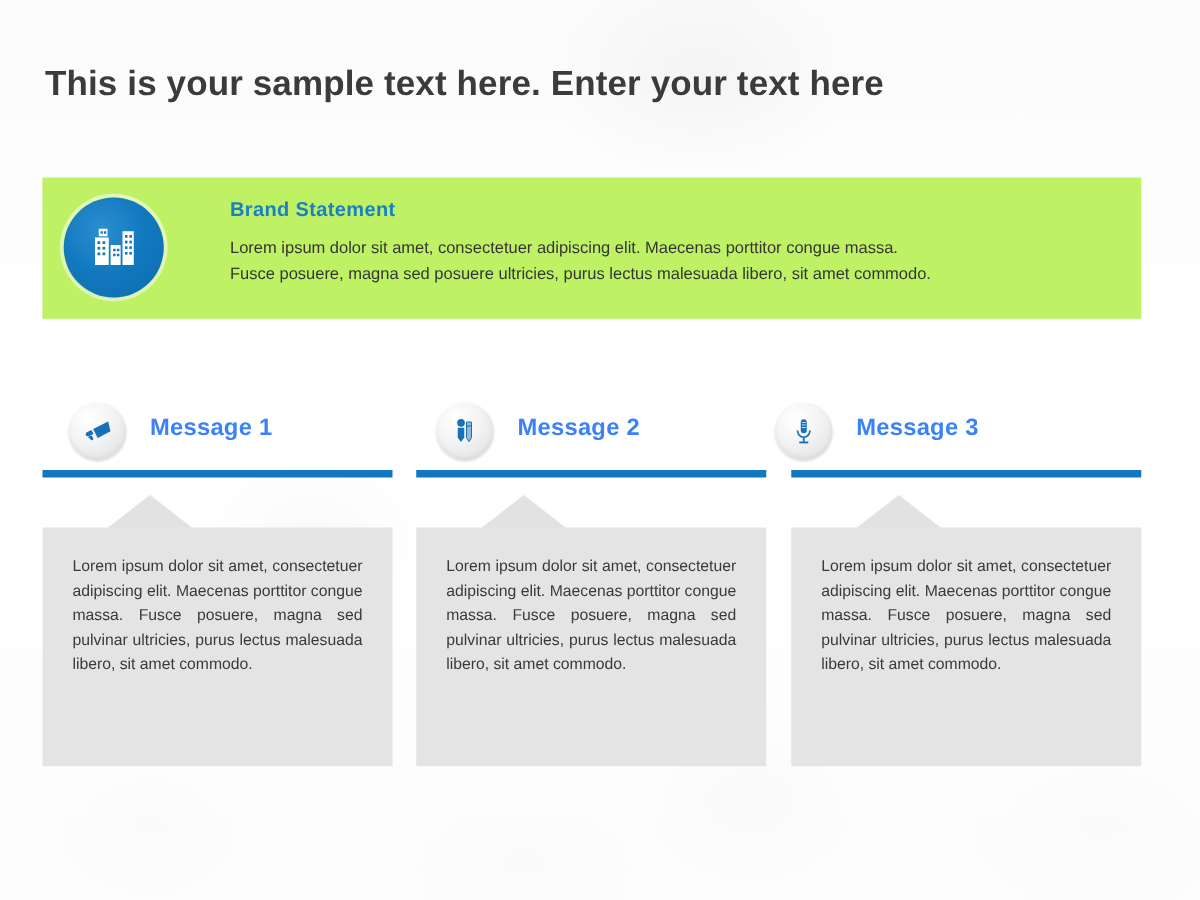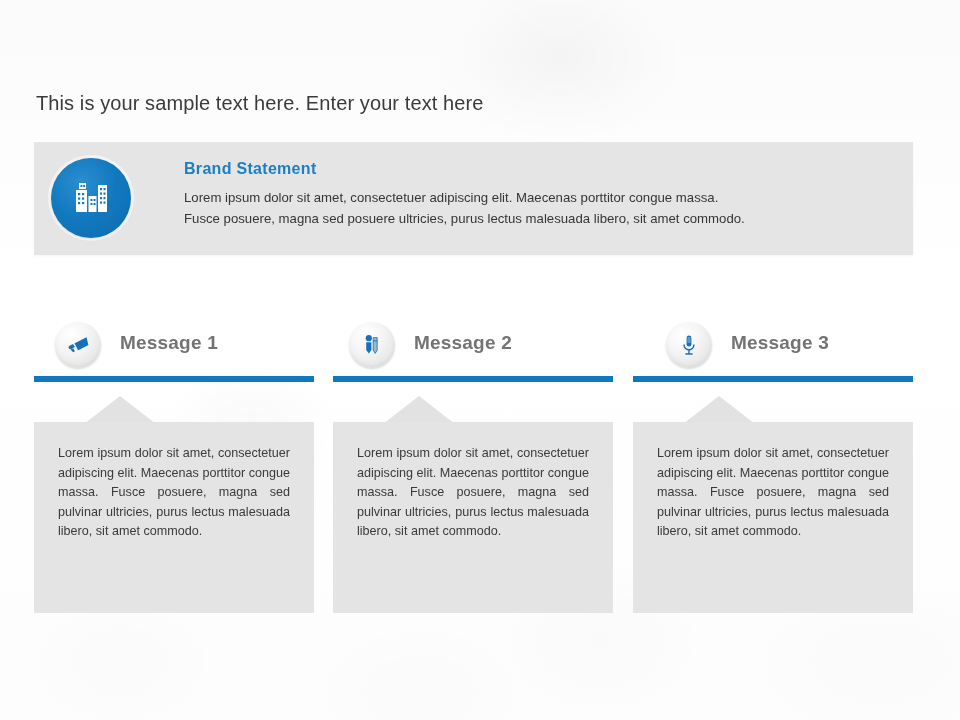--- a/index.html
+++ b/index.html
@@ -33,37 +33,36 @@
   .slide {
     position: absolute;
     inset: 0;
   }
 
   
   .slide-title {
     position: absolute;
     left: 36px;
     top: 48px;
-    font-size: 20px;
+    font-size: 28px;
     line-height: 38px;
     color: #3b3b3b;
-    font-weight: 400;
+    font-weight: 700;
     letter-spacing: 0.1px;
     white-space: nowrap;
-    margin-top: 36px;
   }
 
   
   .brand-panel {
     position: absolute;
     left: 34px;
     top: 142px;
     width: 879px;
     height: 113px;
-    background: #e5e5e5;
+    background: #bef264;
     box-shadow: 0 1px 2px rgba(0,0,0,0.04);
   }
   .brand-icon-circle {
     position: absolute;
     left: 17px;
     top: 16px;
     width: 80px;
     height: 80px;
     border-radius: 50%;
     background: radial-gradient(circle at 38% 32%, #2a8fd0 0%, #1278be 48%, #0d6cae 100%);
@@ -95,21 +94,21 @@
   }
 
   
   .col {
     position: absolute;
     top: 318px;
     width: 280px;
   }
   .col-1 { left: 34px; }
   .col-2 { left: 328px; }
-  .col-3 { left: 645px; }
+  .col-3 { left: 599px; }
 
   .msg-header {
     position: relative;
     height: 54px;
   }
   .msg-icon-circle {
     position: absolute;
     left: 21px;
     top: 4px;
     width: 46px;
@@ -121,21 +120,21 @@
     align-items: center;
     justify-content: center;
   }
   .msg-icon-circle svg { display: block; }
   .msg-title {
     position: absolute;
     left: 86px;
     top: 14px;
     font-size: 19px;
     font-weight: bold;
-    color: #737373;
+    color: #3b82f6;
     letter-spacing: 0.2px;
     white-space: nowrap;
   }
 
   .msg-rule {
     position: absolute;
     top: 376px;
     height: 6px;
     background: #1277be;
   }

